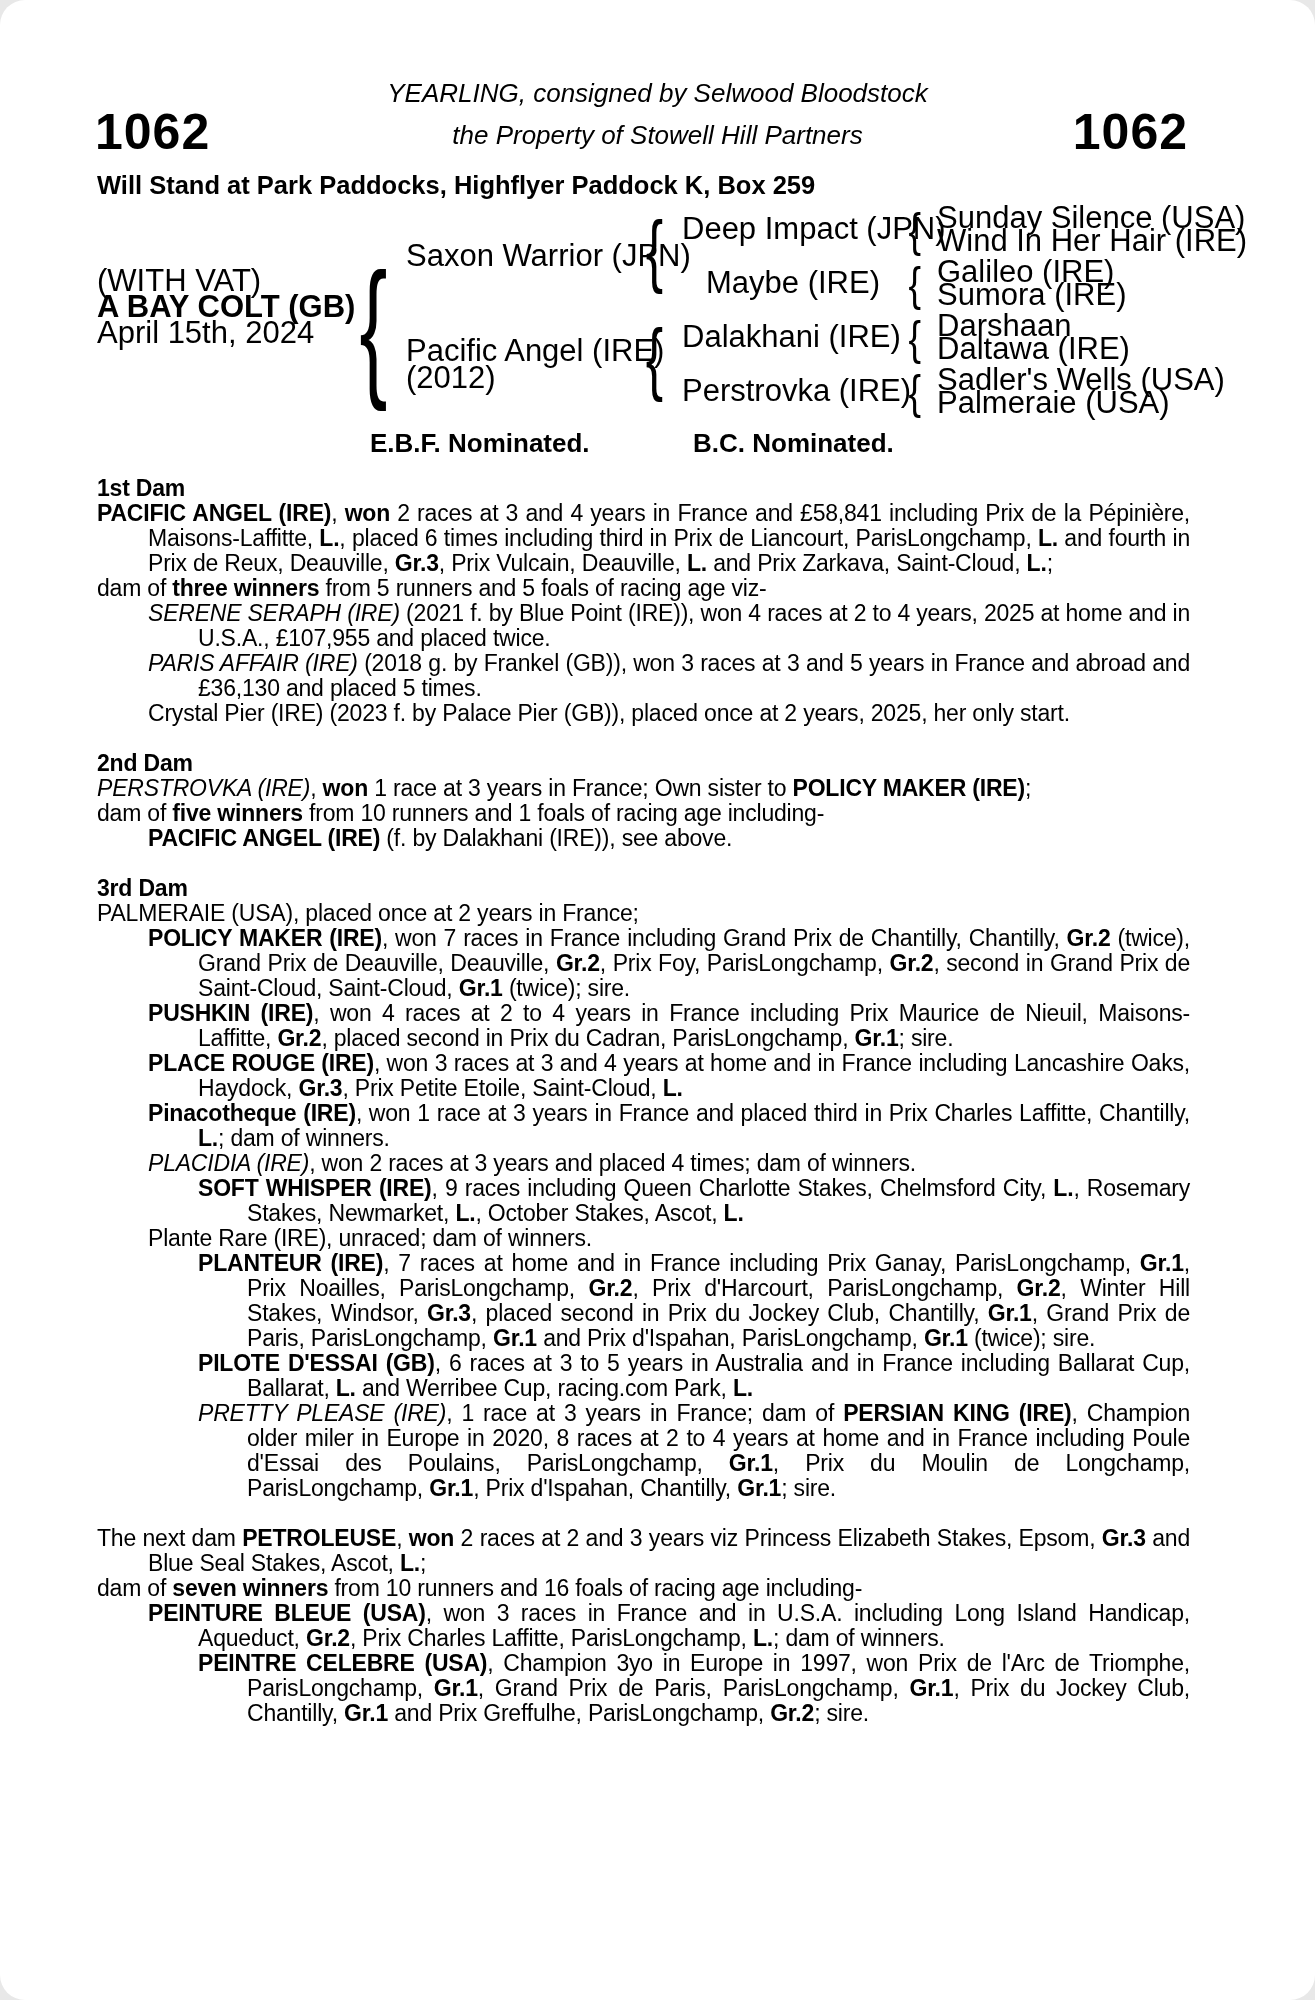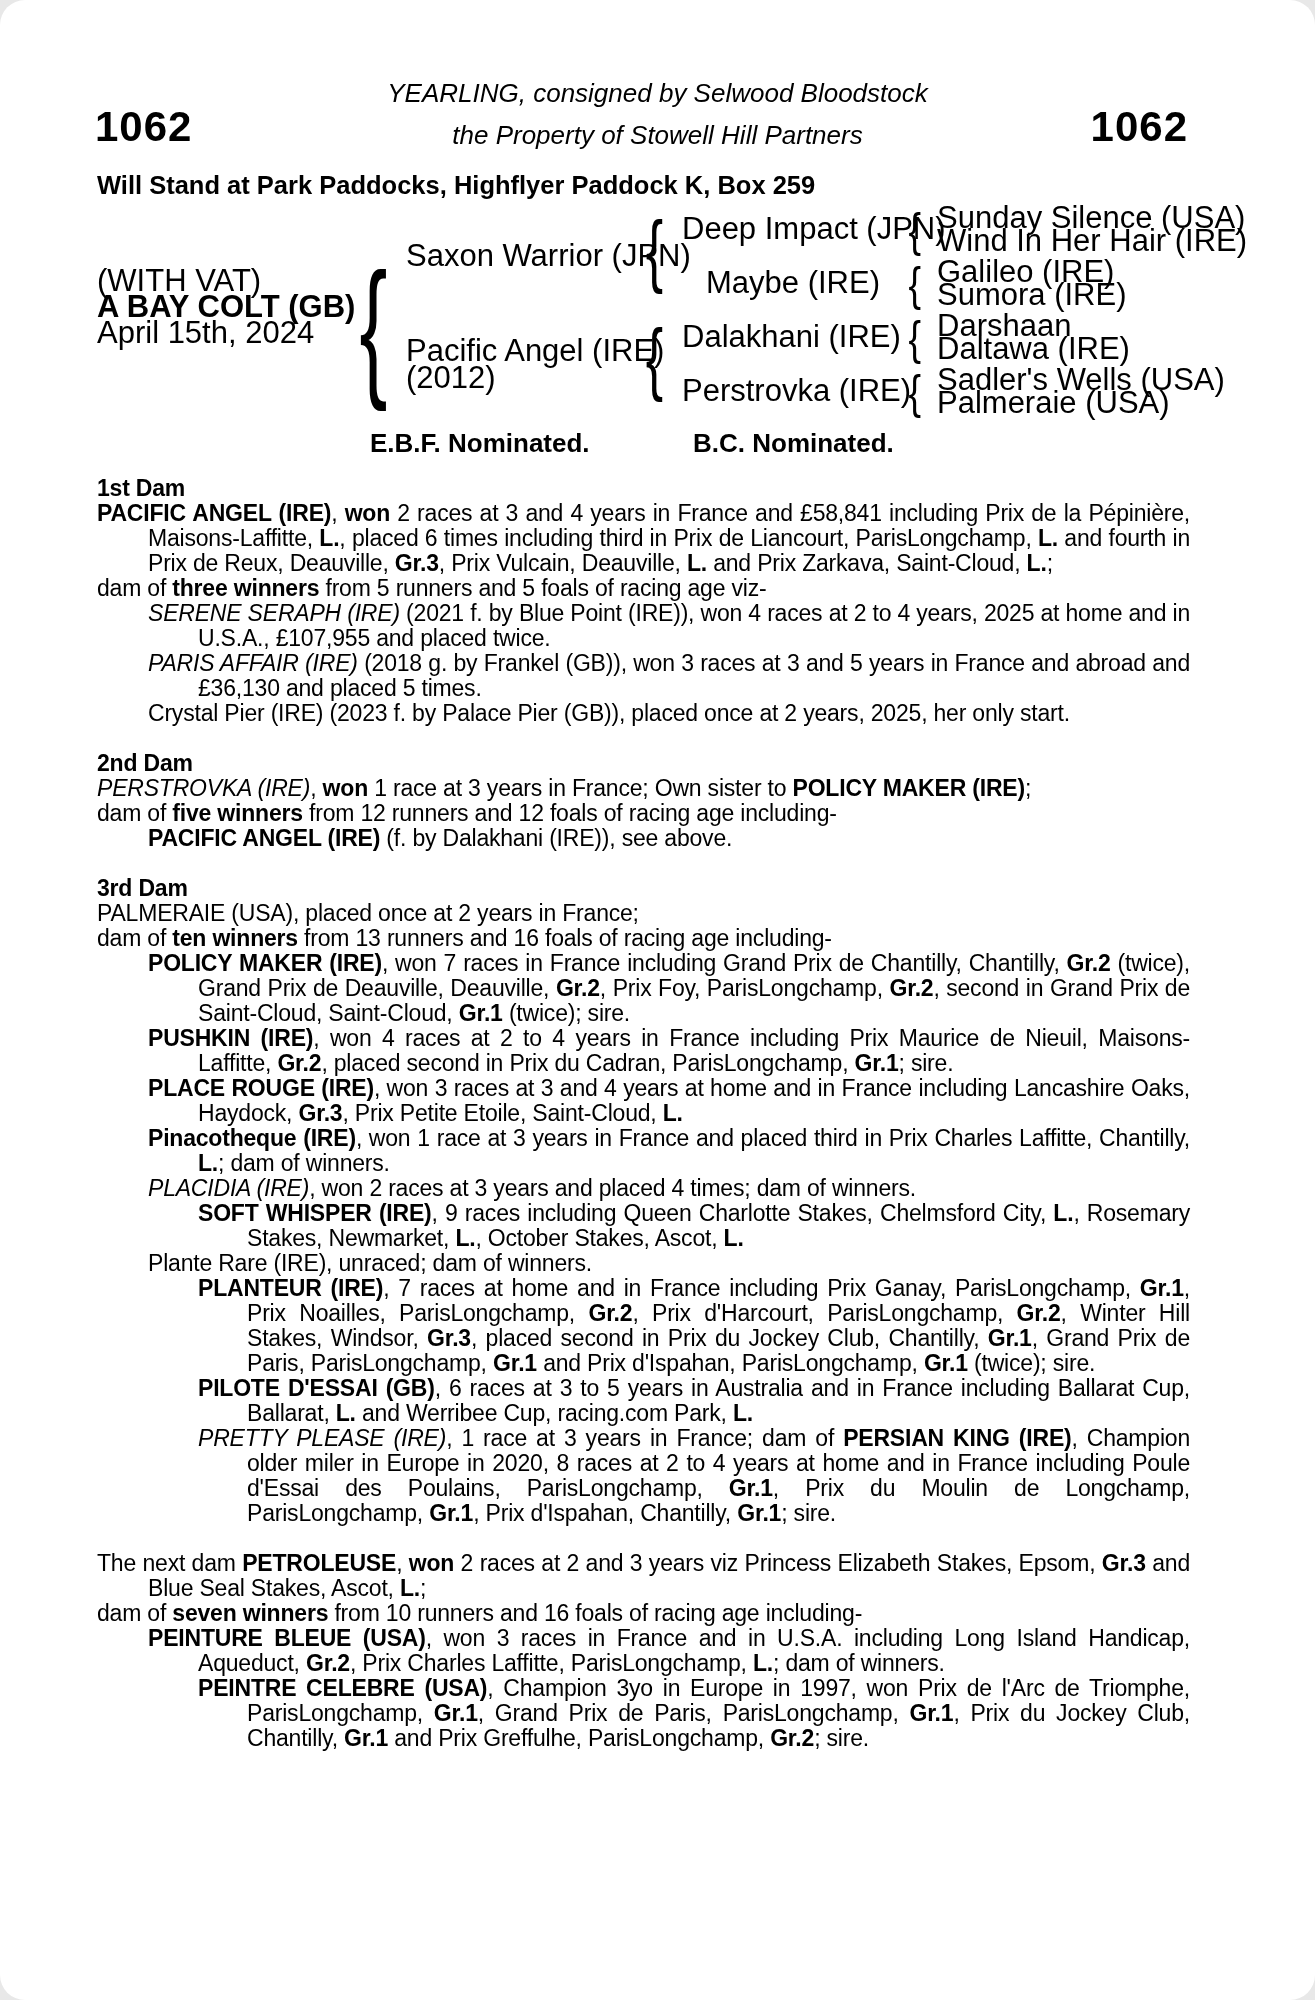--- a/index.html
+++ b/index.html
@@ -3,21 +3,21 @@
 <meta charset="utf-8">
 <style>
   html,body{margin:0;padding:0;background:#e8e8e8;}
   .page{
     position:relative;width:1315px;height:2000px;background:#ffffff;color:#000;
     font-family:"Liberation Sans", sans-serif;overflow:hidden;margin:0 auto;border-radius:25px;
   }
   
   .title-line{position:absolute;left:0;width:1315px;text-align:center;
     font-style:italic;font-size:26px;white-space:nowrap;}
-  .lot{position:absolute;font-weight:700;font-size:42px;letter-spacing:1px;white-space:nowrap;}
+  .lot{position:absolute;font-weight:700;font-size:50px;letter-spacing:1px;white-space:nowrap;}
   .lot-left{left:95px;top:103px;}
   .lot-right{right:127px;top:103px;}
   .address{position:absolute;left:97px;top:171px;font-weight:700;font-size:25.5px;white-space:nowrap;}
   
   .pn{position:absolute;font-size:31px;line-height:26px;white-space:nowrap;}
   .pn.bold{font-weight:700;}
   .brace{position:absolute;display:flex;align-items:center;justify-content:center;
     font-family:"Liberation Sans", sans-serif;font-weight:400;color:#000;}
   .brace span{display:block;}
   .brace-big{left:351px;top:246px;width:44px;height:160px;font-size:152px;}
@@ -106,27 +106,26 @@
         <div class="sec-h">1st Dam</div>
         <div class="para p-h0"><span class="b">PACIFIC ANGEL (IRE)</span><span>, </span><span class="b">won</span><span> 2 races at 3 and 4 years in France and £58,841 including Prix de la Pépinière, Maisons-Laffitte, </span><span class="b">L.</span><span>, placed 6 times including third in Prix de Liancourt, ParisLongchamp, </span><span class="b">L.</span><span> and fourth in Prix de Reux, Deauville, </span><span class="b">Gr.3</span><span>, Prix Vulcain, Deauville, </span><span class="b">L.</span><span> and Prix Zarkava, Saint-Cloud, </span><span class="b">L.</span><span>;</span></div>
         <div class="para p-flat"><span>dam of </span><span class="b">three winners</span><span> from 5 runners and 5 foals of racing age viz-</span></div>
         <div class="para p-h1"><span class="i">SERENE SERAPH (IRE)</span><span> (2021 f. by Blue Point (IRE)), won 4 races at 2 to 4 years, 2025 at home and in U.S.A., £107,955 and placed twice.</span></div>
         <div class="para p-h1"><span class="i">PARIS AFFAIR (IRE)</span><span> (2018 g. by Frankel (GB)), won 3 races at 3 and 5 years in France and abroad and £36,130 and placed 5 times.</span></div>
         <div class="para p-h1"><span>Crystal Pier (IRE) (2023 f. by Palace Pier (GB)), placed once at 2 years, 2025, her only start.</span></div>
       </div>
       <div class="section">
         <div class="sec-h">2nd Dam</div>
         <div class="para p-h0"><span class="i">PERSTROVKA (IRE)</span><span>, </span><span class="b">won</span><span> 1 race at 3 years in France; Own sister to </span><span class="b">POLICY MAKER (IRE)</span><span>;</span></div>
-        <div class="para p-flat"><span>dam of </span><span class="b">five winners</span><span> from 12 runners and 12 foals of racing age including-</span></div>
+        <div class="para p-flat"><span>dam of </span><span class="b">five winners</span><span> from 10 runners and 1 foals of racing age including-</span></div>
         <div class="para p-h1"><span class="b">PACIFIC ANGEL (IRE)</span><span> (f. by Dalakhani (IRE)), see above.</span></div>
       </div>
       <div class="section">
         <div class="sec-h">3rd Dam</div>
         <div class="para p-h0"><span>PALMERAIE (USA), placed once at 2 years in France;</span></div>
-        <div class="para p-flat"><span>dam of </span><span class="b">ten winners</span><span> from 13 runners and 16 foals of racing age including-</span></div>
         <div class="para p-h1"><span class="b">POLICY MAKER (IRE)</span><span>, won 7 races in France including Grand Prix de Chantilly, Chantilly, </span><span class="b">Gr.2</span><span> (twice), Grand Prix de Deauville, Deauville, </span><span class="b">Gr.2</span><span>, Prix Foy, ParisLongchamp, </span><span class="b">Gr.2</span><span>, second in Grand Prix de Saint-Cloud, Saint-Cloud, </span><span class="b">Gr.1</span><span> (twice); sire.</span></div>
         <div class="para p-h1"><span class="b">PUSHKIN (IRE)</span><span>, won 4 races at 2 to 4 years in France including Prix Maurice de Nieuil, Maisons-Laffitte, </span><span class="b">Gr.2</span><span>, placed second in Prix du Cadran, ParisLongchamp, </span><span class="b">Gr.1</span><span>; sire.</span></div>
         <div class="para p-h1"><span class="b">PLACE ROUGE (IRE)</span><span>, won 3 races at 3 and 4 years at home and in France including Lancashire Oaks, Haydock, </span><span class="b">Gr.3</span><span>, Prix Petite Etoile, Saint-Cloud, </span><span class="b">L.</span></div>
         <div class="para p-h1"><span class="b">Pinacotheque (IRE)</span><span>, won 1 race at 3 years in France and placed third in Prix Charles Laffitte, Chantilly, </span><span class="b">L.</span><span>; dam of winners.</span></div>
         <div class="para p-h1"><span class="i">PLACIDIA (IRE)</span><span>, won 2 races at 3 years and placed 4 times; dam of winners.</span></div>
         <div class="para p-h2"><span class="b">SOFT WHISPER (IRE)</span><span>, 9 races including Queen Charlotte Stakes, Chelmsford City, </span><span class="b">L.</span><span>, Rosemary Stakes, Newmarket, </span><span class="b">L.</span><span>, October Stakes, Ascot, </span><span class="b">L.</span></div>
         <div class="para p-h1"><span>Plante Rare (IRE), unraced; dam of winners.</span></div>
         <div class="para p-h2"><span class="b">PLANTEUR (IRE)</span><span>, 7 races at home and in France including Prix Ganay, ParisLongchamp, </span><span class="b">Gr.1</span><span>, Prix Noailles, ParisLongchamp, </span><span class="b">Gr.2</span><span>, Prix d'Harcourt, ParisLongchamp, </span><span class="b">Gr.2</span><span>, Winter Hill Stakes, Windsor, </span><span class="b">Gr.3</span><span>, placed second in Prix du Jockey Club, Chantilly, </span><span class="b">Gr.1</span><span>, Grand Prix de Paris, ParisLongchamp, </span><span class="b">Gr.1</span><span> and Prix d'Ispahan, ParisLongchamp, </span><span class="b">Gr.1</span><span> (twice); sire.</span></div>
         <div class="para p-h2"><span class="b">PILOTE D'ESSAI (GB)</span><span>, 6 races at 3 to 5 years in Australia and in France including Ballarat Cup, Ballarat, </span><span class="b">L.</span><span> and Werribee Cup, racing.com Park, </span><span class="b">L.</span></div>
         <div class="para p-h2"><span class="i">PRETTY PLEASE (IRE)</span><span>, 1 race at 3 years in France; dam of </span><span class="b">PERSIAN KING (IRE)</span><span>, Champion older miler in Europe in 2020, 8 races at 2 to 4 years at home and in France including Poule d'Essai des Poulains, ParisLongchamp, </span><span class="b">Gr.1</span><span>, Prix du Moulin de Longchamp, ParisLongchamp, </span><span class="b">Gr.1</span><span>, Prix d'Ispahan, Chantilly, </span><span class="b">Gr.1</span><span>; sire.</span></div>

